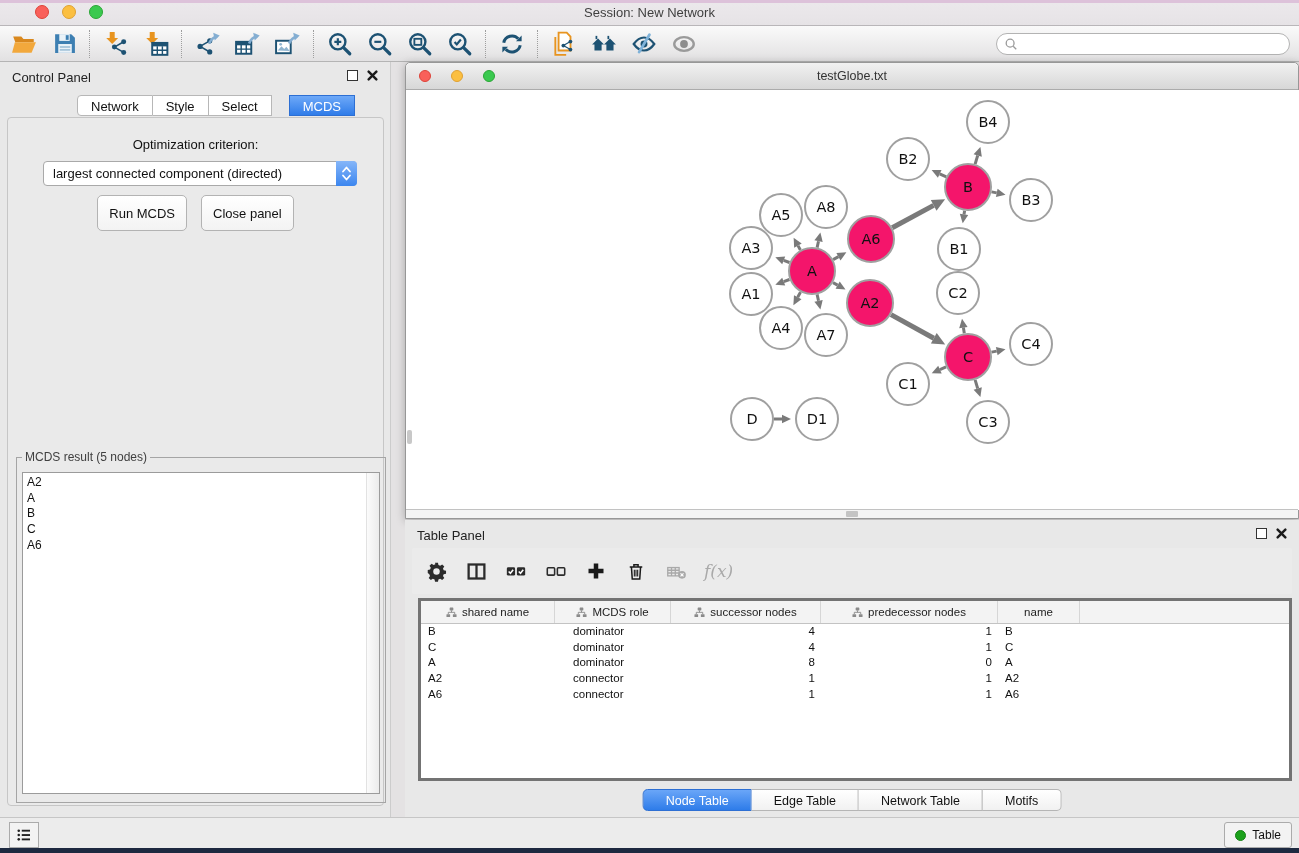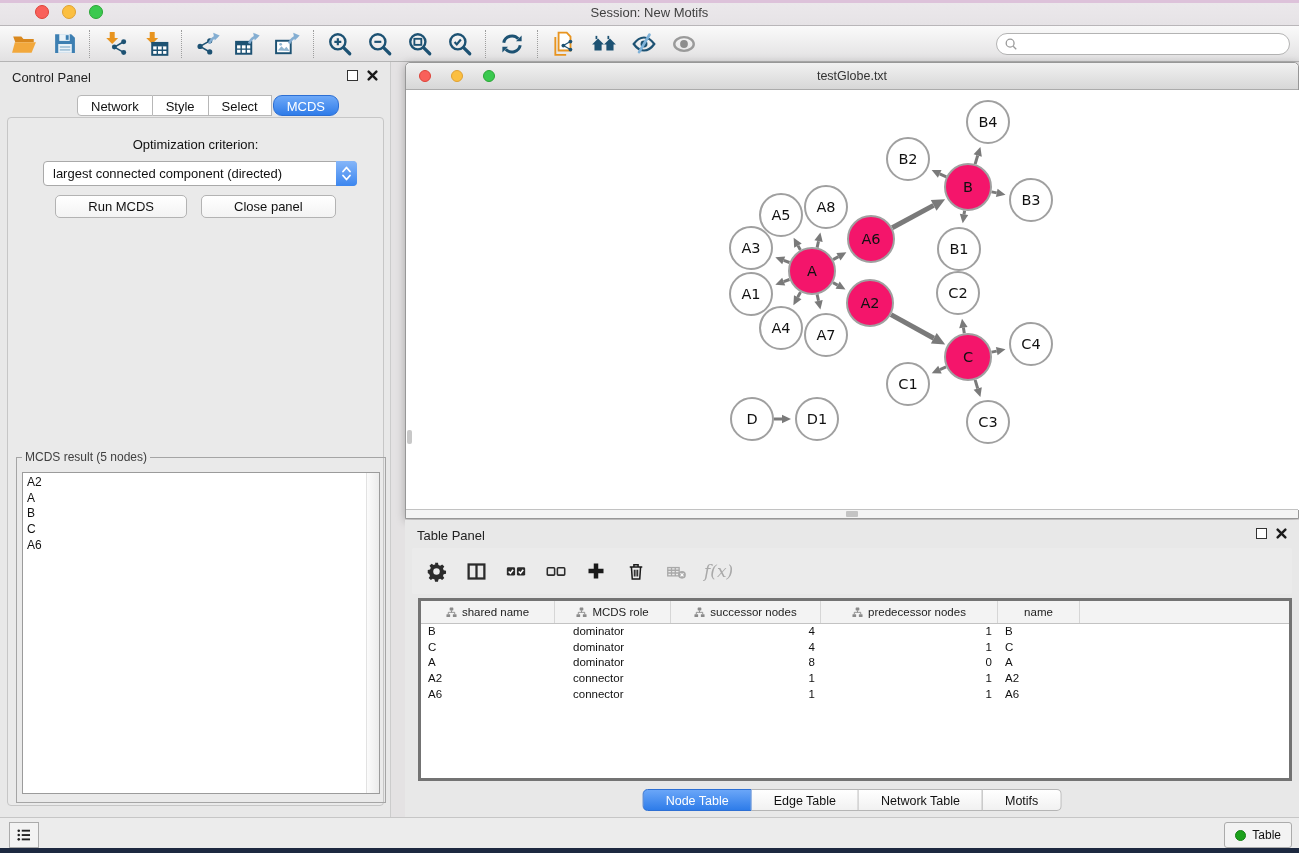--- a/index.html
+++ b/index.html
@@ -36,31 +36,31 @@
   .panel-head{position:relative;height:30px;}
   .panel-title{position:absolute;left:12px;top:8px;font-size:13px;color:#222;}
   .ph-icons{position:absolute;right:12px;top:8px;display:flex;gap:9px;align-items:center;}
   .float-ic{width:9px;height:9px;border:1.6px solid #333;display:inline-block;background:#fff;}
   .cp-tabs{position:absolute;left:77px;top:33px;display:flex;align-items:center;}
   .cp-tab{height:21px;line-height:21px;padding:0 13px;background:#fff;border:1px solid #b7b7b7;
     font-size:13px;color:#111;box-sizing:border-box;}
   .cp-tab + .cp-tab{border-left:none;}
   .cp-tab:first-child{border-radius:4px 0 0 4px;}
   .cp-tab.active{background:linear-gradient(#6ea9f8,#2f7ce9);color:#fff;border:1px solid #2d6fd3;
-    border-radius:9px;margin-left:1px;}
+    border-radius:0;margin-left:17px;}
   .cp-content{position:absolute;left:7px;top:55px;width:377px;height:689px;background:#eaeaea;
     border:1px solid #c6c6c6;border-radius:4px;box-sizing:border-box;}
   .opt-label{margin-top:19px;text-align:center;font-size:13px;color:#111;}
   .dropdown{position:absolute;left:35px;top:43px;width:314px;height:25px;background:#fff;
     border:1px solid #a9a9a9;border-radius:4px;box-sizing:border-box;}
   .dd-value{position:absolute;left:9px;top:4px;font-size:13px;color:#111;white-space:nowrap;}
   .dd-stepper{position:absolute;right:-1px;top:-1px;width:21px;height:25px;border-radius:0 4px 4px 0;
     background:linear-gradient(#85b6f9,#3c86ef);display:flex;align-items:center;justify-content:center;}
   .btn-row{position:absolute;top:77px;left:0;right:0;display:flex;justify-content:center;gap:14px;}
-  .mac-btn{height:23px;padding:0 32px;font-size:13px;color:#111;background:linear-gradient(#ffffff,#f3f3f3);
+  .mac-btn{height:36px;padding:0 11px;font-size:13px;color:#111;background:linear-gradient(#ffffff,#f3f3f3);
     border:1px solid #b3b3b3;border-radius:5px;font-family:"Liberation Sans",sans-serif;}
   .result-box{position:absolute;left:8px;top:339px;width:368px;height:344px;border:1px solid #a5a5a5;}
   .legend{position:absolute;top:-8px;left:5px;background:#eaeaea;padding:0 3px;font-size:12px;color:#404040;}
   .result-list{position:absolute;left:5px;top:14px;width:358px;height:322px;background:#fff;
     border:1px solid #9b9b9b;box-sizing:border-box;overflow:hidden;}
   .rl-items{padding:2px 0 0 4px;}
   .rl-item{font-size:12px;line-height:15.7px;color:#111;}
   .rl-scroll{position:absolute;top:0;right:0;width:12px;height:100%;
     background:linear-gradient(to right,#fbfbfb,#ebebeb);border-left:1px solid #e2e2e2;}
 
@@ -118,21 +118,21 @@
 <body>
 
 <div class="app">
 
   <div class="titlebar">
     <div class="traffic">
       <span class="tl red"></span>
       <span class="tl yellow"></span>
       <span class="tl green"></span>
     </div>
-    <div class="win-title">Session: New Motifs</div>
+    <div class="win-title">Session: New Network</div>
   </div>
 
   <div class="toolbar" id="main-toolbar">
     <div class="tb-group">
         <div class="tb-btn">
           <span style="display:flex;">
             <svg width="28" height="26" viewBox="0 0 24 24">
               <path fill="#d9881e" d="M2 5h7.5l2 2.3H21v3H4z"></path>
               <path fill="#f2a83c" d="M3.6 10.3H23L19 20H1z"></path>
             </svg>

